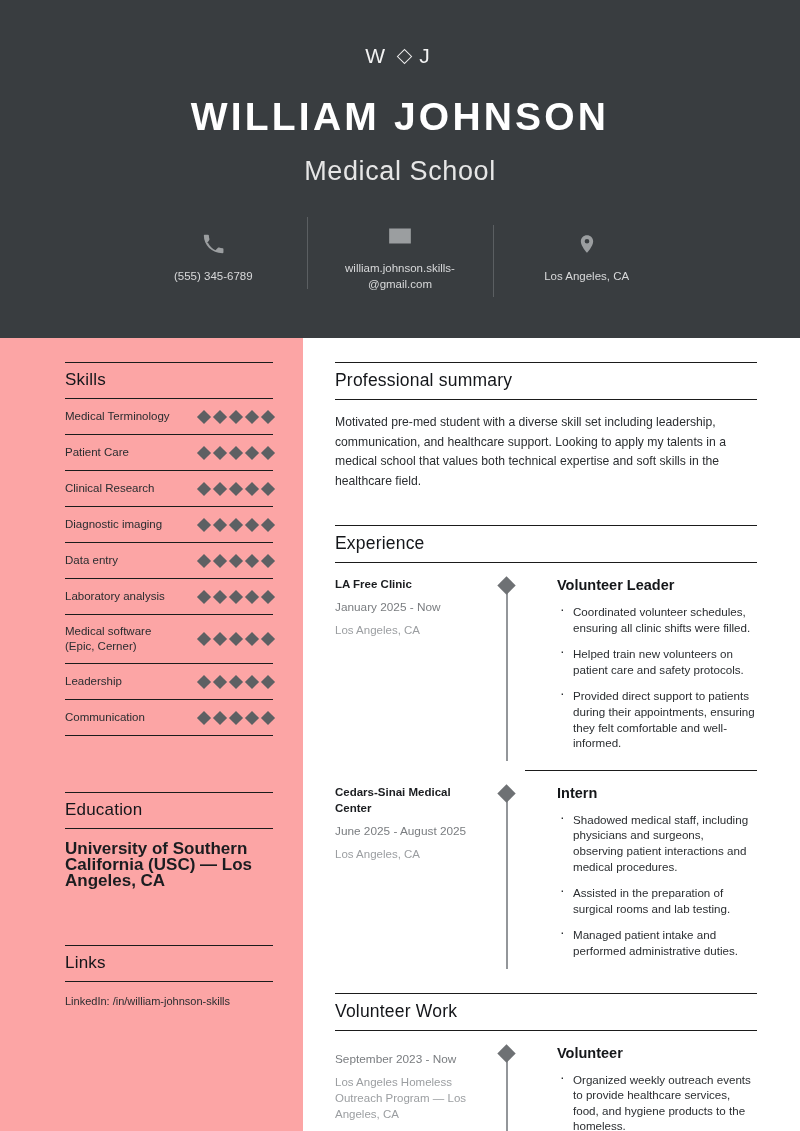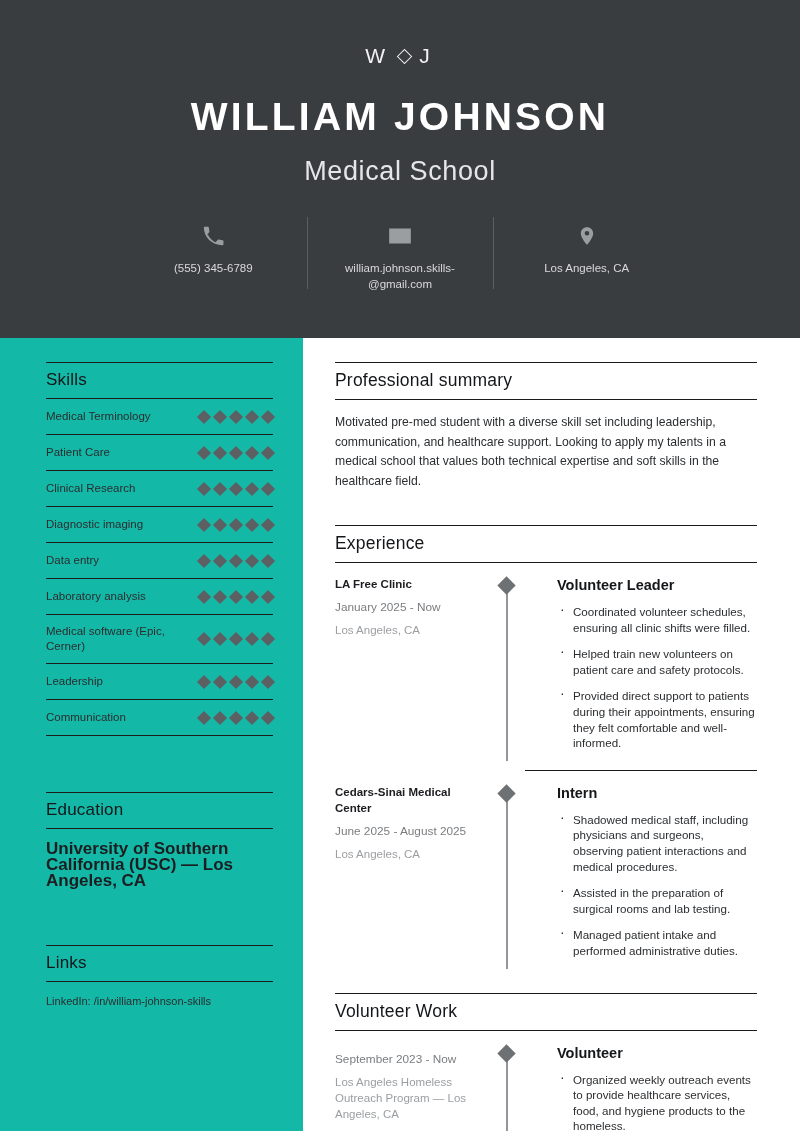--- a/index.html
+++ b/index.html
@@ -29,42 +29,42 @@
   .full-name {
     margin-top: 27px;
     font-size: 39px; font-weight: 700; letter-spacing: 3.2px;
     color: #ffffff; white-space: nowrap;
   }
   .job-title {
     margin-top: 17px; font-size: 27px; font-weight: 300;
     letter-spacing: 0.6px; color: #e6e6e6;
   }
   .contacts {
-    margin-top: 36px; width: 560px; display: flex; align-items: flex-start;
+    margin-top: 36px; width: 560px; display: flex; align-items: center;
   }
   .contact {
     flex: 1 1 0; display: flex; flex-direction: column; align-items: center;
     padding: 0 10px; position: relative;
   }
   .contact + .contact::before {
     content:""; position:absolute; left:0; top:-6px; width:1px; height:72px;
     background:#5b5f62;
   }
   .contact-icon { height: 26px; display:flex; align-items:center; justify-content:center; }
   .contact-icon svg { fill: #9b9ea0; display:block; }
   .contact-text {
     margin-top: 11px; font-size: 11.5px; line-height: 16px;
     color: #d8d9da; text-align: center; font-weight: 400; max-width: 140px;
   }
 
   
   .body-wrap { position:absolute; left:0; top:338px; width:800px; height:793px; }
   .sidebar {
     position:absolute; left:0; top:0; width:303px; height:793px;
-    background:#14b8a6; padding: 24px 30px 0 46px;
+    background:#fca5a5; padding: 24px 30px 0 65px;
   }
   .main {
     position:absolute; left:303px; top:0; width:497px; height:965px;
     background:#ffffff; padding: 24px 43px 10px 32px;
   }
 
   
   .section { margin-bottom: 8px; }
   .sec-head {
     border-top: 1.6px solid #1b1b1b;

